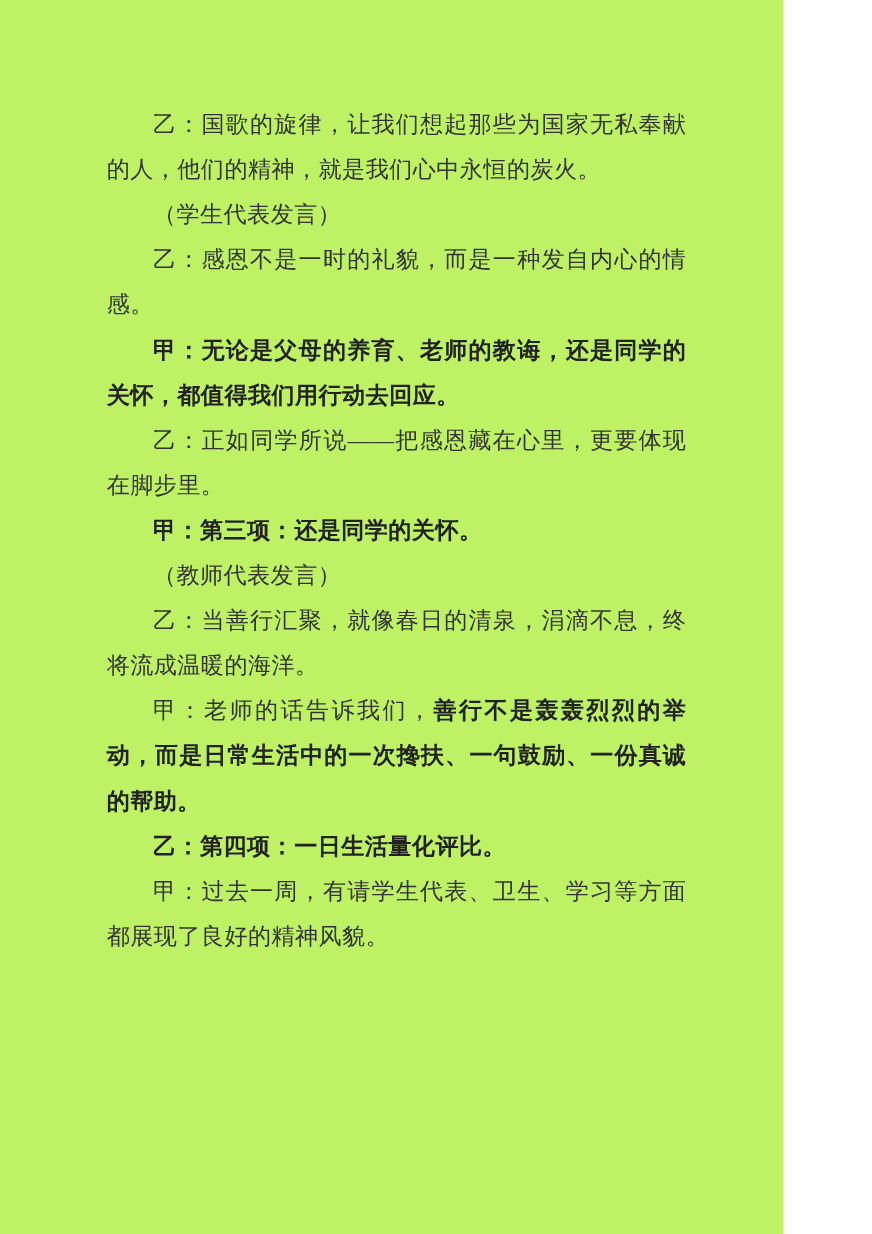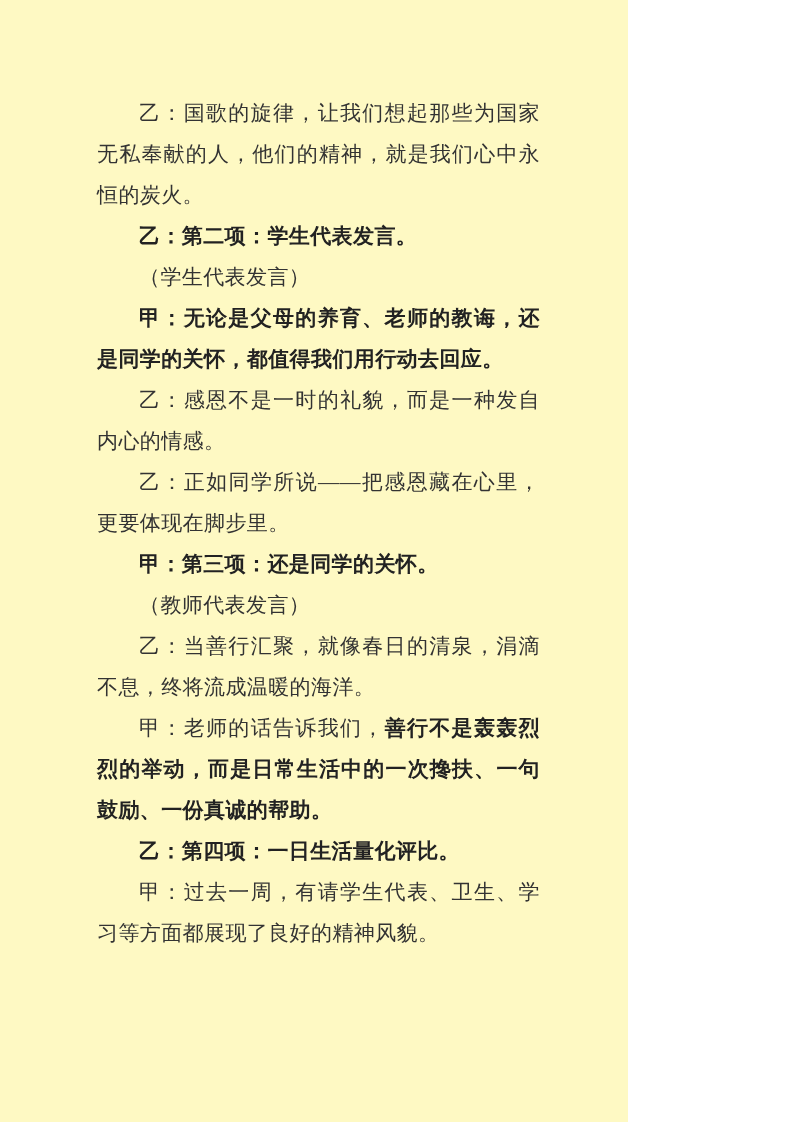--- a/index.html
+++ b/index.html
@@ -2,23 +2,23 @@
 <html><head>
 <meta charset="utf-8">
 <style>
   html, body {
     margin: 0;
     padding: 0;
     background: #ffffff;
   }
   .page {
     position: relative;
-    width: 628px;
+    width: 712px;
     height: 1122px;
-    background: #fef9c3;
+    background: #bef264;
     box-sizing: border-box;
     padding: 93px 88px 40px 97px;
     overflow: hidden;
   }
   .doc-body {
     width: 100%;
   }
   p.doc-par {
     margin: 0;
     padding: 0;
@@ -38,24 +38,23 @@
   p.doc-par .run-normal {
     font-weight: normal;
   }
 </style>
 </head>
 <body>
 
 <main class="page">
   <div class="doc-body" id="doc-body">
       <p class="doc-par"><span class="run-normal">乙：国歌的旋律，让我们想起那些为国家无私奉献的人，他们的精神，就是我们心中永恒的炭火。</span></p>
-      <p class="doc-par"><span class="run-bold">乙：第二项：学生代表发言。</span></p>
       <p class="doc-par"><span class="run-normal">（学生代表发言）</span></p>
+      <p class="doc-par"><span class="run-normal">乙：感恩不是一时的礼貌，而是一种发自内心的情感。</span></p>
       <p class="doc-par"><span class="run-bold">甲：无论是父母的养育、老师的教诲，还是同学的关怀，都值得我们用行动去回应。</span></p>
-      <p class="doc-par"><span class="run-normal">乙：感恩不是一时的礼貌，而是一种发自内心的情感。</span></p>
       <p class="doc-par"><span class="run-normal">乙：正如同学所说——把感恩藏在心里，更要体现在脚步里。</span></p>
       <p class="doc-par"><span class="run-bold">甲：第三项：还是同学的关怀。</span></p>
       <p class="doc-par"><span class="run-normal">（教师代表发言）</span></p>
       <p class="doc-par"><span class="run-normal">乙：当善行汇聚，就像春日的清泉，涓滴不息，终将流成温暖的海洋。</span></p>
       <p class="doc-par"><span class="run-normal">甲：老师的话告诉我们，</span><span class="run-bold">善行不是轰轰烈烈的举动，而是日常生活中的一次搀扶、一句鼓励、一份真诚的帮助。</span></p>
       <p class="doc-par"><span class="run-bold">乙：第四项：一日生活量化评比。</span></p>
       <p class="doc-par"><span class="run-normal">甲：过去一周，有请学生代表、卫生、学习等方面都展现了良好的精神风貌。</span></p>
     </div>
 </main>
 

